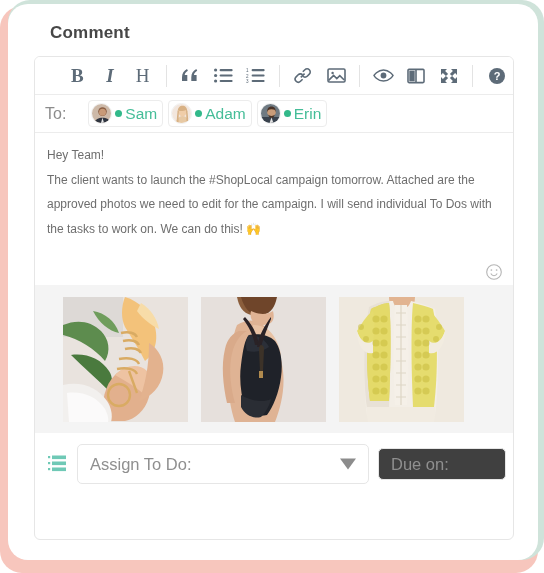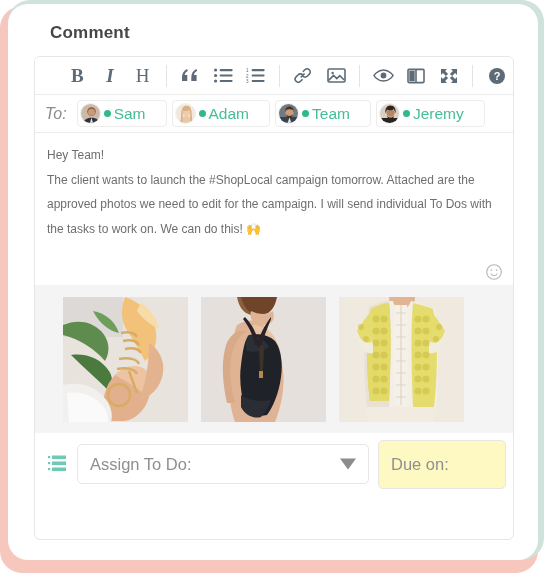--- a/index.html
+++ b/index.html
@@ -93,29 +93,28 @@
     border-bottom: 1px solid #ececec;
     display: flex;
     align-items: center;
     padding-left: 10px;
     gap: 5px;
     background:#fff;
   }
   .to-label {
     font-size: 16px;
     color: #8c8c8c;
-    margin-right: 5px;
-    font-style: italic;
+    margin-right: 17px;
   }
   .chip {
     display: flex; align-items: center;
     height: 27px;
     border: 1px solid #ececec;
     border-radius: 4px;
-    padding: 0 20px 0 2px;
+    padding: 0 5px 0 2px;
     background: #fff;
     gap: 2px;
   }
   .chip .avatar {
     width: 21px; height: 21px;
     border-radius: 50%;
     overflow: hidden;
     flex: 0 0 21px;
     border: 1px solid #efefef;
   }
@@ -197,26 +196,26 @@
   }
   .caret {
     position: absolute; right: 12px; top: 50%;
     transform: translateY(-50%);
     width: 0; height: 0;
     border-left: 8px solid transparent;
     border-right: 8px solid transparent;
     border-top: 11px solid #8c8c8c;
   }
   .due-field {
-    width: 128px; height: 49px;
+    width: 128px; height: 32px;
     border: 1px solid #e6e6e6;
     border-radius: 5px;
     display: flex; align-items: center;
     padding: 0 12px;
-    background: #fef9c3;
+    background: #404040;
   }
   .due-field .ph {
     font-size: 16.5px;
     color: #8f8f8f;
   }
 </style>
 </head>
 <body>
 
 <div id="stage">
@@ -358,36 +357,23 @@
             <svg width="21" height="21" viewBox="0 0 21 21">
               <rect width="21" height="21" fill="#6f7a82"></rect>
               <path d="M0 13h21v8H0z" fill="#39424d"></path>
               <circle cx="10.5" cy="8" r="4.4" fill="#c99c79"></circle>
               <path d="M6.2 8.4c-.4-4 1.7-6 4.3-6s4.6 2 4.2 6c-.4-2.6-1.4-3.2-4.2-3.2S6.6 5.9 6.2 8.4z" fill="#4a3428"></path>
               <path d="M7.2 10.6c.4 2.4 1.7 3.4 3.3 3.4s2.9-1 3.3-3.4c-.6 1-1.8 1.4-3.3 1.4s-2.7-.4-3.3-1.4z" fill="#4a3428"></path>
               <path d="M10.5 13.4 7.8 21h5.4z" fill="#e4e4e4"></path>
             </svg>
           </span>
           <span class="dot"></span>
-          <span class="nm">Team</span>
-        </div>
-
-        <div class="chip">
-          <span class="avatar">
-            <svg width="21" height="21" viewBox="0 0 21 21">
-              <rect width="21" height="21" fill="#d8cfc6"></rect>
-              <path d="M0 14h21v7H0z" fill="#2a2420"></path>
-              <circle cx="10.5" cy="8.6" r="4.2" fill="#b9855f"></circle>
-              <path d="M5.6 9.4C4.6 4.4 7 1.4 10.5 1.4S16.4 4.4 15.4 9.4c-.5-2.4-1-3-1.6-4.4-1.4 1.6-5.2 1.8-6.6.6-.9 1.4-1.2 2-1.6 3.8z" fill="#2e2420"></path>
-              <path d="M7 11.4c.6 3 2 4.2 3.5 4.2s2.9-1.2 3.5-4.2c-.9 1.4-2.1 2-3.5 2s-2.6-.6-3.5-2z" fill="#2e2420"></path>
-            </svg>
-          </span>
-          <span class="dot"></span>
-          <span class="nm">Jeremy</span>
-        </div>
+          <span class="nm">Erin</span>
+        </div>
+
       </div>
 
       <div class="body-area">
         <div class="body-text">Hey Team!
 The client wants to launch the #ShopLocal campaign tomorrow. Attached are the approved photos we need to edit for the campaign. I will send individual To Dos with the tasks to work on. We can do this! 🙌</div>
         <span class="emoji-btn">
           <svg width="18" height="18" viewBox="0 0 18 18" fill="none" stroke="#b5b5b5" stroke-width="1.1">
             <circle cx="9" cy="9" r="7.3"></circle>
             <circle cx="6.4" cy="7" r=".85" fill="#b5b5b5" stroke="none"></circle>
             <circle cx="11.6" cy="7" r=".85" fill="#b5b5b5" stroke="none"></circle>

